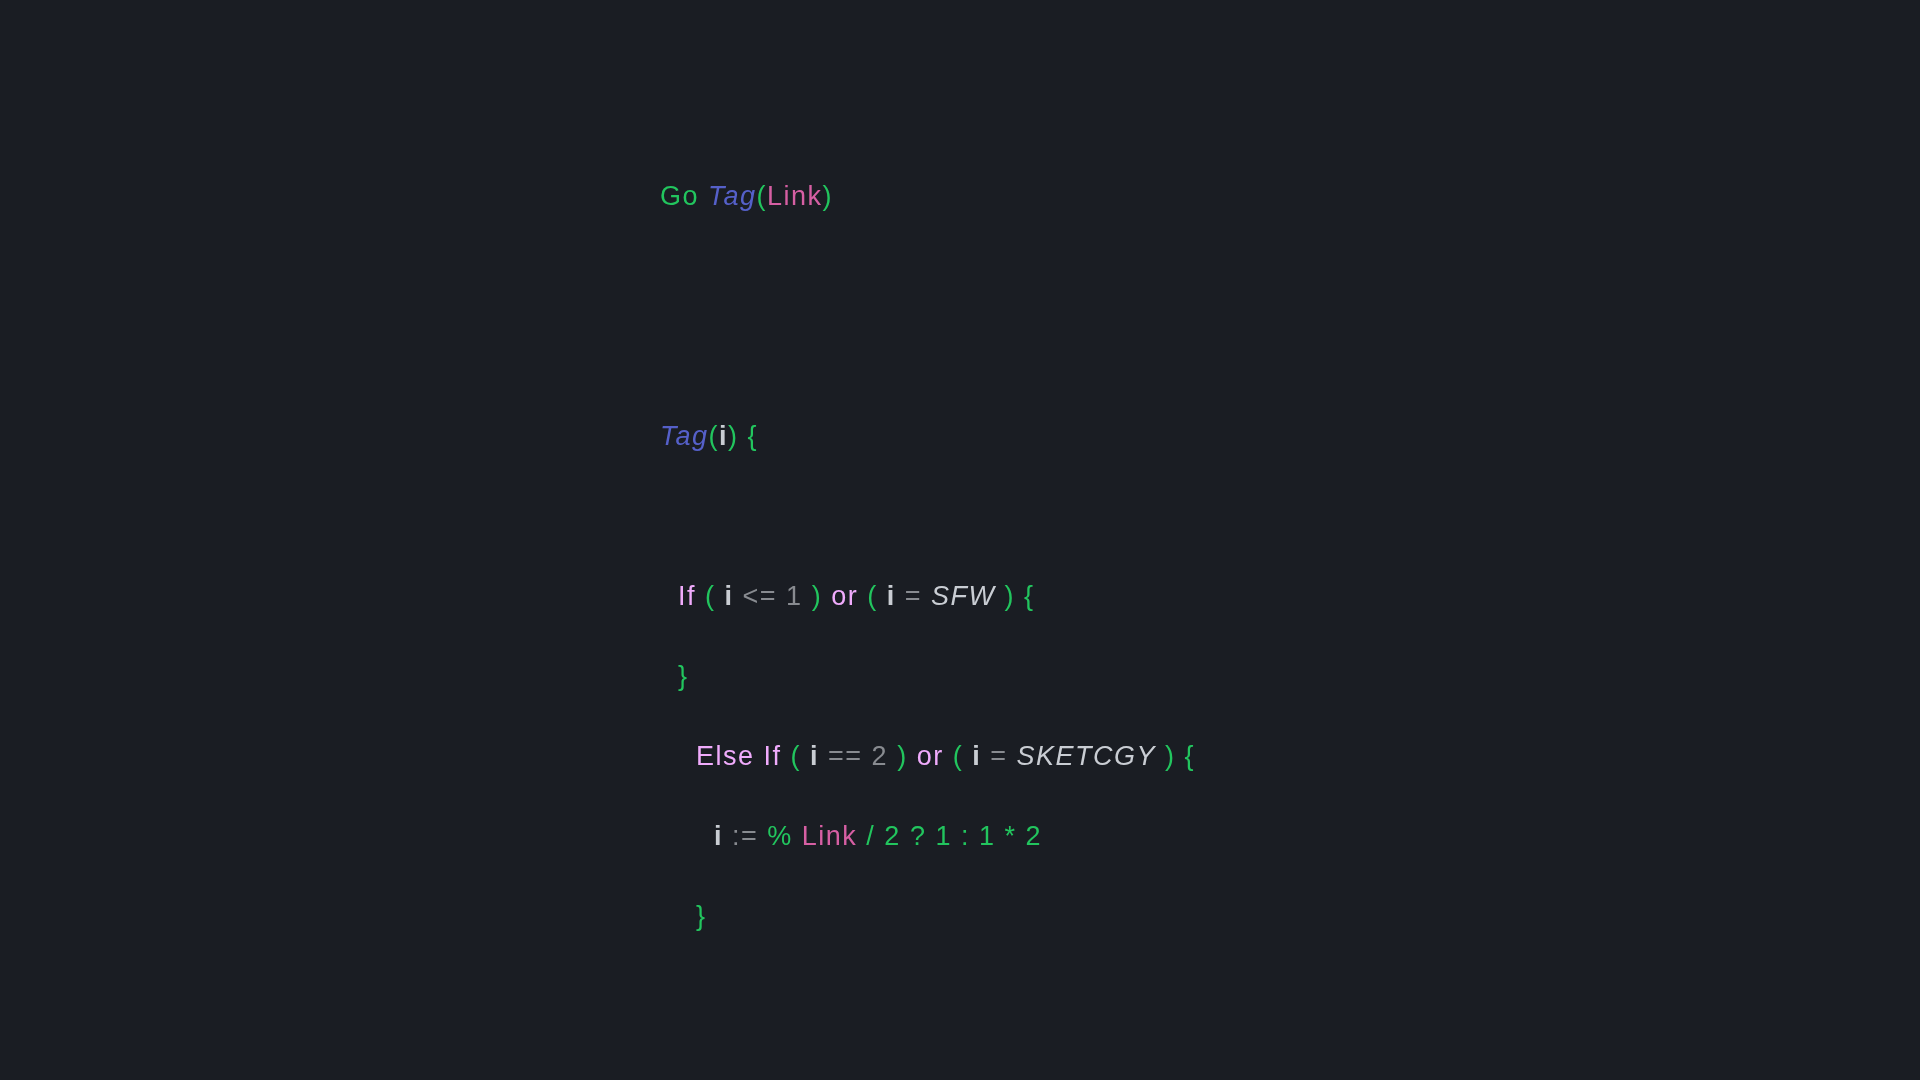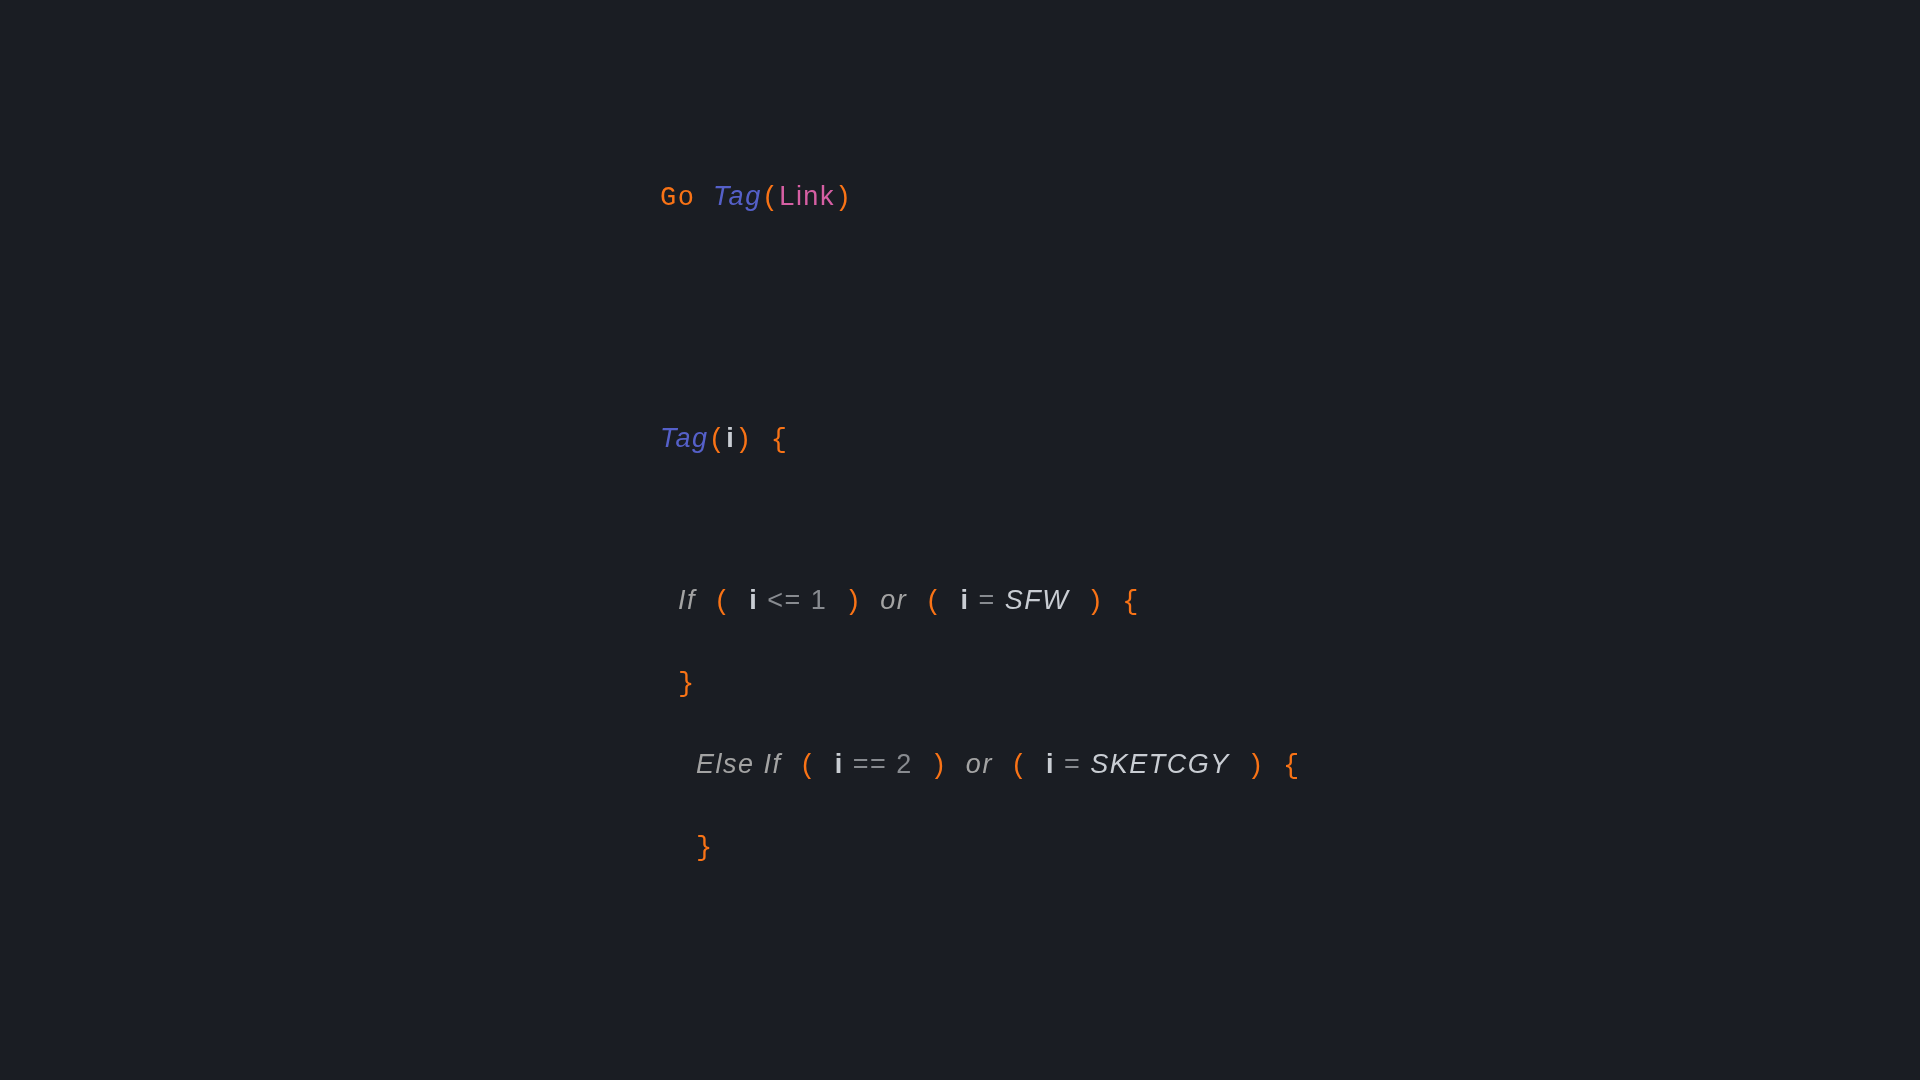--- a/index.html
+++ b/index.html
@@ -14,42 +14,43 @@
   .code-container {
     position: absolute;
     left: 660px;
     top: 56px;
     font-size: 27px;
     line-height: 40px;
     letter-spacing: 1.5px;
     white-space: pre;
   }
   .comment   { color: #3e9b4f; font-style: italic; }
-  .gray      { color: #f97316; font-family: Liberation Mono, monospace; }
-  .keyword   { color: #a3a3a3; font-style: italic; }
+  .gray      { color: #22c55e; }
+  .keyword   { color: #f0abfc; }
   .func      { color: #5560c9; font-style: italic; }
   .ident     { color: #d65fa3; margin-top: 48px; }
   .var       { color: #c9cdd3; font-weight: bold; }
   .string    { color: #c9cdd3; font-style: italic; }
   .op        { color: #888b90; }
   .num       { color: #888b90; }
 </style>
 </head>
 <body>
 
 <div class="code-container">
 <div> </div>
 <div><span class="gray">Go </span><span class="func">Tag</span><span class="gray">(</span><span class="ident">Link</span><span class="gray">)</span></div>
 <div> </div>
 <div> </div>
 <div><span class="func">Tag</span><span class="gray">(</span><span class="var">i</span><span class="gray">) {</span></div>
 <div> </div>
 <div><span>  </span><span class="keyword">If</span><span class="gray"> ( </span><span class="var">i</span><span class="op"> &lt;= </span><span class="num">1</span><span class="gray"> ) </span><span class="keyword">or</span><span class="gray"> ( </span><span class="var">i</span><span class="op"> = </span><span class="string">SFW</span><span class="gray"> ) {</span></div>
 <div><span>  </span><span class="gray">}</span></div>
 <div><span>    </span><span class="keyword">Else If</span><span class="gray"> ( </span><span class="var">i</span><span class="op"> == </span><span class="num">2</span><span class="gray"> ) </span><span class="keyword">or</span><span class="gray"> ( </span><span class="var">i</span><span class="op"> = </span><span class="string">SKETCGY</span><span class="gray"> ) {</span></div>
+<div><span>      </span><span class="var">i</span><span class="op"> := </span><span class="gray">% </span><span class="ident">Link</span><span class="gray"> / 2 ? 1 : 1 * 2</span></div>
 <div><span>    </span><span class="gray">}</span></div>
 
 
 
 
 
 
 
 
 

